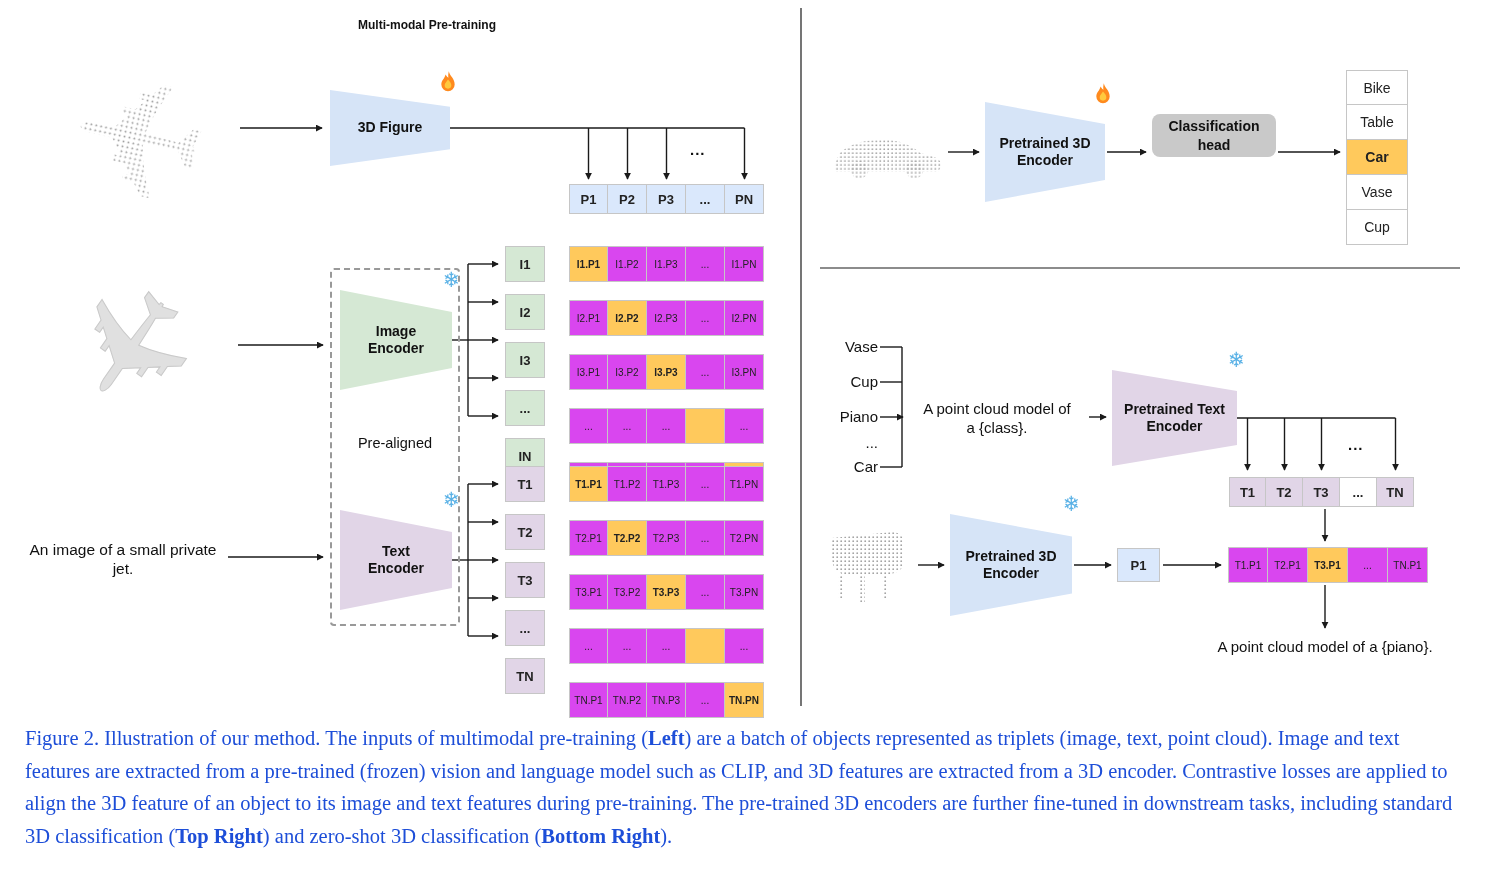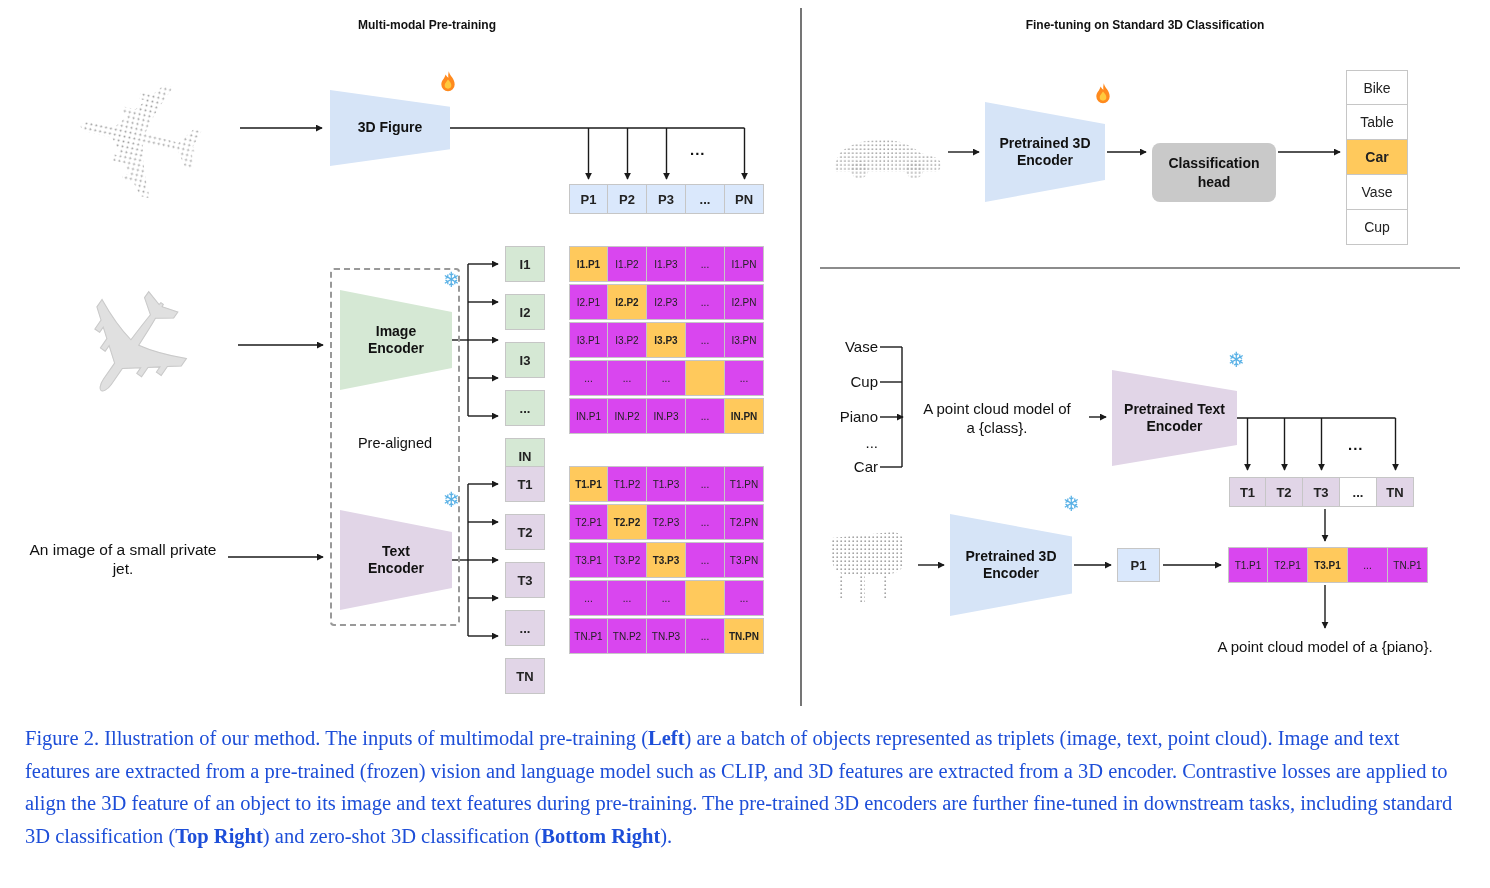--- a/index.html
+++ b/index.html
@@ -33,21 +33,21 @@
   .c-blue{background:var(--blue-cell)}
   .c-green{background:var(--green)}
   .c-purple{background:var(--purple)}
   .c-plain{background:#fff}
   .c-white{background:#d946ef}
   .diag{background:var(--orange);font-weight:bold}
   .c-orange{background:var(--orange);font-weight:bold}
   .row{position:absolute;z-index:2;display:flex}
   .col{position:absolute;z-index:2;display:flex;flex-direction:column;gap:12px}
   .mtx{position:absolute;z-index:2}
-  .mrow{display:flex;margin-bottom:2px}
+  .mrow{display:flex;margin-bottom:18px}
   .mrow .cell+.cell,#p-row .cell+.cell,#zs-t-row .cell+.cell,#result-row .cell+.cell{border-left:0}
   #p-row .cell{width:39px;height:30px}
   #i-col .cell,#t-col .cell{width:40px;height:36px}
   #zs-t-row .cell{width:37px;height:30px}
   #result-row .cell{width:40px;height:36px}
   #class-list .cell{width:62px;height:35px;font-size:14px}
   #class-list .cell+.cell{border-top:0}
   #dashed-box{position:absolute;z-index:2;border:2px dashed #999;border-radius:4px;background:transparent}
   .note{position:absolute;z-index:2;font-size:15px;text-align:center;line-height:1.25;white-space:pre-line}
   .dots{position:absolute;z-index:2;font-size:15px;font-weight:bold;letter-spacing:1px}
@@ -255,21 +255,20 @@
       </div>
       <div class="mrow">
         <div class="cell c-white">TN.P1</div>
         <div class="cell c-white">TN.P2</div>
         <div class="cell c-white">TN.P3</div>
         <div class="cell c-white">...</div>
         <div class="cell diag">TN.PN</div>
       </div>
     </div>
 
-  <div class="title" style="left:850px;top:18px;width:590px">Fine-tuning on Standard 3D Classification</div>
 
   <svg class="pc" style="left:828px;top:120px" width="118" height="62" viewBox="0 0 120 62">
     <defs>
         <pattern id="pd2" width="4" height="4" patternUnits="userSpaceOnUse">
           <circle cx="1.2" cy="1.2" r="0.9" fill="#a3a3a3"></circle>
         </pattern>
       </defs>
     <path d="M6,46 L12,33 Q26,20 50,20 L64,20 Q82,22 94,33 L108,37 Q116,40 115,47 L112,52 L8,52 Z" fill="url(#pd2)"></path>
     <circle cx="32" cy="50" r="9" fill="url(#pd2)"></circle>
     <circle cx="88" cy="50" r="9" fill="url(#pd2)"></circle>
@@ -280,21 +279,21 @@
     <div class="lbl">Pretrained 3D
 Encoder</div>
     <div class="icon">
       <svg viewBox="0 0 24 28" width="20" height="24">
           <path d="M13 1 C14 7 20 9 20 17 A8 8 0 0 1 4 17 C4 12 8 10 9 5 C10.5 7 11.5 8.5 12.5 9 C12 6 12.5 3 13 1 Z" fill="#ff8a1e"></path>
           <path d="M12 11 C14 13.5 16 15 16 18 A4 4 0 0 1 8 18 C8 15.5 10.5 13.5 12 11 Z" fill="#ffc93d"></path>
         </svg>
     </div>
   </div>
 
-  <div id="class-head" style="left:1152px;top:143px;width:124px;height:59px">Classification
+  <div id="class-head" style="left:1152px;top:114px;width:124px;height:43px">Classification
 head</div>
 
   <div class="col" id="class-list" style="left:1346px;top:70px;gap:0">
       <div class="cell c-plain">Bike</div>
       <div class="cell c-plain">Table</div>
       <div class="cell c-orange">Car</div>
       <div class="cell c-plain">Vase</div>
       <div class="cell c-plain">Cup</div>
     </div>
 

